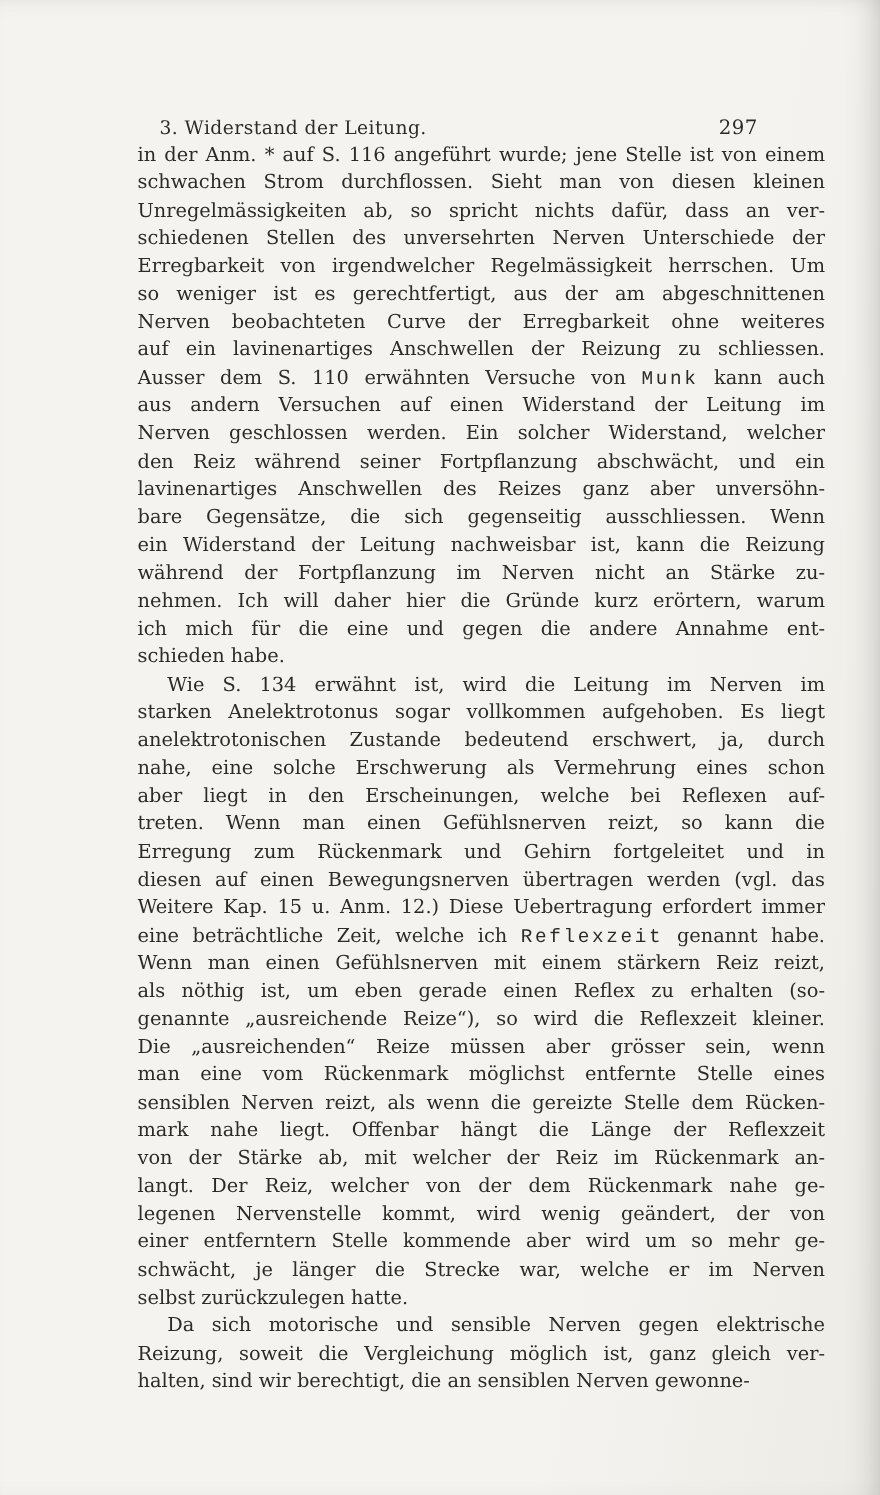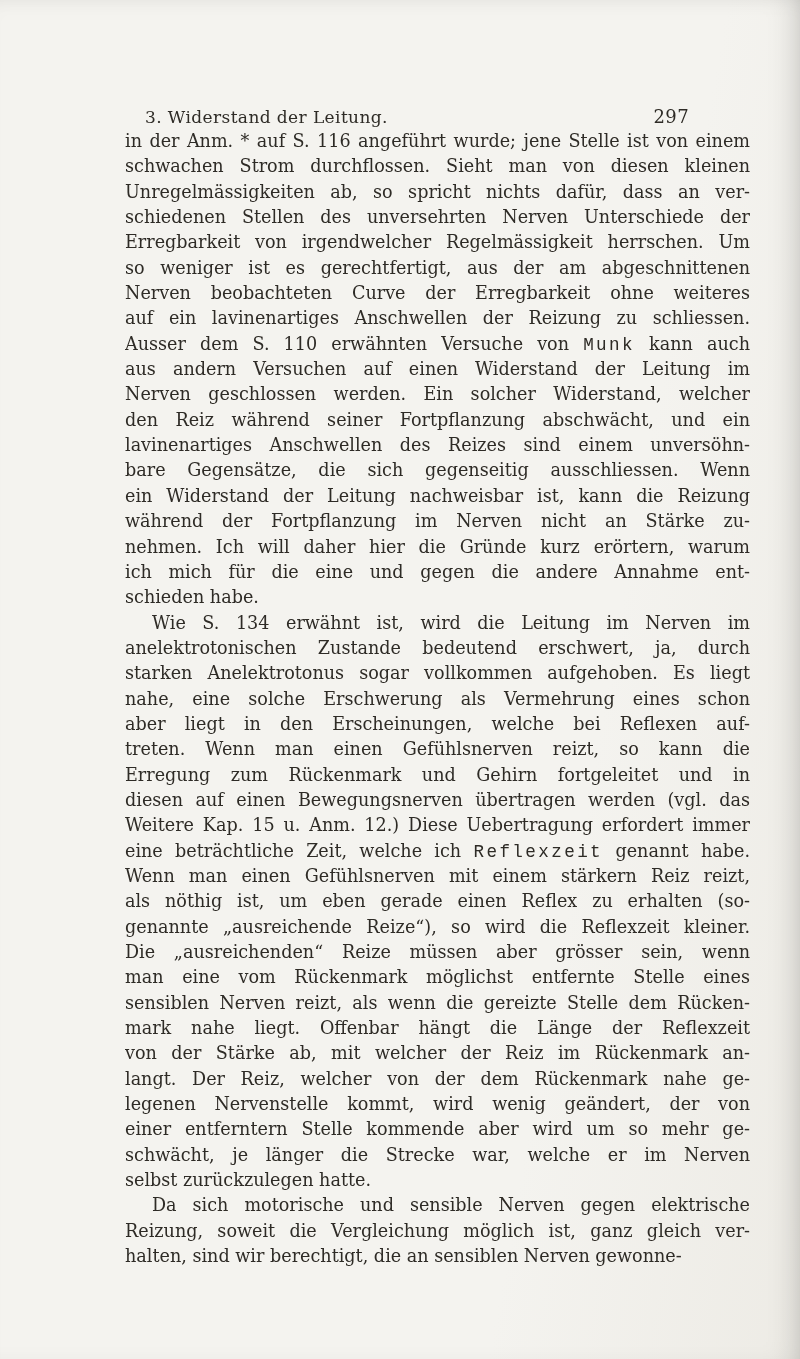--- a/index.html
+++ b/index.html
@@ -86,32 +86,32 @@
         <div class="line">Unregelmässigkeiten ab, so spricht nichts dafür, dass an ver-</div>
         <div class="line">schiedenen Stellen des unversehrten Nerven Unterschiede der</div>
         <div class="line">Erregbarkeit von irgendwelcher Regelmässigkeit herrschen. Um</div>
         <div class="line">so weniger ist es gerechtfertigt, aus der am abgeschnittenen</div>
         <div class="line">Nerven beobachteten Curve der Erregbarkeit ohne weiteres</div>
         <div class="line">auf ein lavinenartiges Anschwellen der Reizung zu schliessen.</div>
         <div class="line">Ausser dem S. 110 erwähnten Versuche von <span class="sperr">Munk</span> kann auch</div>
         <div class="line">aus andern Versuchen auf einen Widerstand der Leitung im</div>
         <div class="line">Nerven geschlossen werden. Ein solcher Widerstand, welcher</div>
         <div class="line">den Reiz während seiner Fortpflanzung abschwächt, und ein</div>
-        <div class="line">lavinenartiges Anschwellen des Reizes sind einem unversöhn-</div>
+        <div class="line">lavinenartiges Anschwellen des Reizes ganz aber unversöhn-</div>
         <div class="line">bare Gegensätze, die sich gegenseitig ausschliessen. Wenn</div>
         <div class="line">ein Widerstand der Leitung nachweisbar ist, kann die Reizung</div>
         <div class="line">während der Fortpflanzung im Nerven nicht an Stärke zu-</div>
         <div class="line">nehmen. Ich will daher hier die Gründe kurz erörtern, warum</div>
         <div class="line">ich mich für die eine und gegen die andere Annahme ent-</div>
         <div class="line last">schieden habe.</div>
       </div>
       <div class="paragraph indented">
         <div class="line first">Wie S. 134 erwähnt ist, wird die Leitung im Nerven im</div>
+        <div class="line">starken Anelektrotonus sogar vollkommen aufgehoben. Es liegt</div>
         <div class="line">anelektrotonischen Zustande bedeutend erschwert, ja, durch</div>
-        <div class="line">starken Anelektrotonus sogar vollkommen aufgehoben. Es liegt</div>
         <div class="line">nahe, eine solche Erschwerung als Vermehrung eines schon</div>
         <div class="line">aber liegt in den Erscheinungen, welche bei Reflexen auf-</div>
         <div class="line">treten. Wenn man einen Gefühlsnerven reizt, so kann die</div>
         <div class="line">Erregung zum Rückenmark und Gehirn fortgeleitet und in</div>
         <div class="line">diesen auf einen Bewegungsnerven übertragen werden (vgl. das</div>
         <div class="line">Weitere Kap. 15 u. Anm. 12.) Diese Uebertragung erfordert immer</div>
         <div class="line">eine beträchtliche Zeit, welche ich <span class="sperr">Reflexzeit</span> genannt habe.</div>
         <div class="line">Wenn man einen Gefühlsnerven mit einem stärkern Reiz reizt,</div>
         <div class="line">als nöthig ist, um eben gerade einen Reflex zu erhalten (so-</div>
         <div class="line">genannte „ausreichende Reize“), so wird die Reflexzeit kleiner.</div>

